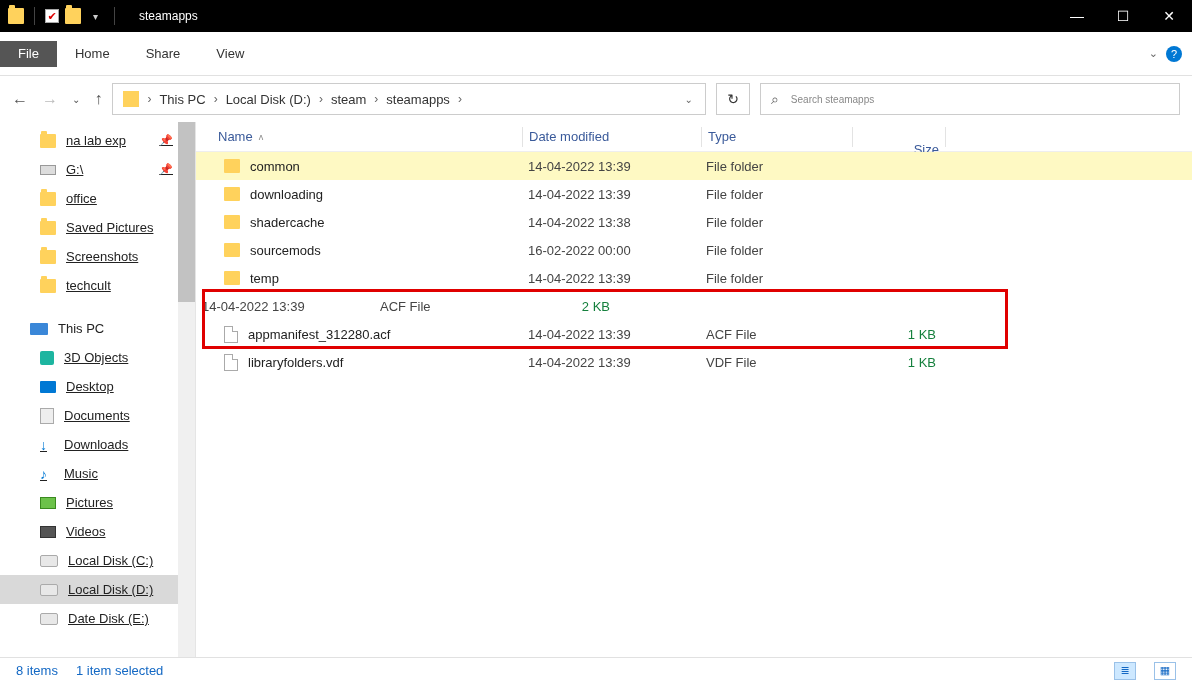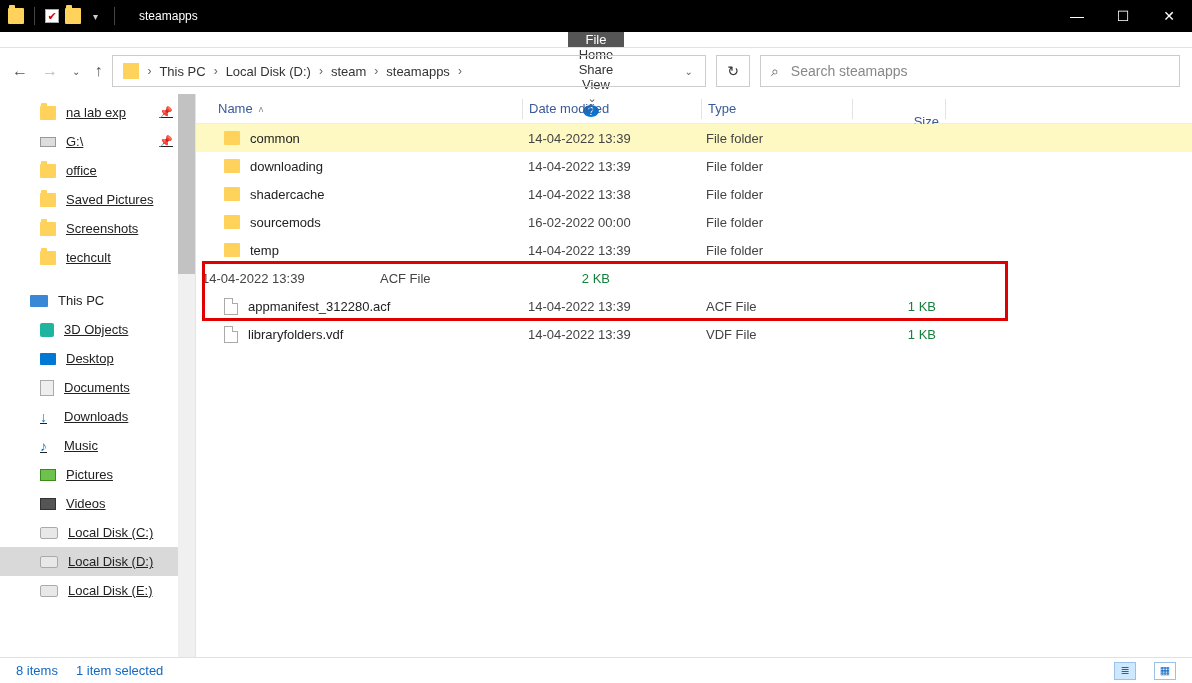--- a/index.html
+++ b/index.html
@@ -11,43 +11,43 @@
 .titlebar .tb-icons .folder-ico { width:16px; height:16px; background:#ffd25c; border-radius:1px; position:relative;}
 .titlebar .tb-icons .folder-ico::before{content:"";position:absolute;top:-3px;left:1px;width:6px;height:3px;background:#ffd25c;border-radius:1px 1px 0 0;}
 .titlebar .divider { width:1px; height:18px; background:#444; margin:0 4px;}
 .titlebar .check-ico { width:14px; height:14px; border:1px solid #aaa; background:#fff; color:#d00; font-size:11px; line-height:12px; text-align:center;}
 .titlebar .tb-title { margin-left:12px; font-size:12px; }
 .titlebar .tb-chevron { margin:0 6px; font-size:10px; color:#ccc; }
 .titlebar .spacer { flex:1; }
 .titlebar .winctrl { width:46px; height:32px; display:flex; align-items:center; justify-content:center; color:#fff; font-size:14px; cursor:default;}
 
 
-.ribbon { height:16px; display:flex; align-items:center; border-bottom:1px solid #e1e1e1; background:#fff;flex-direction:column; }
+.ribbon { height:44px; display:flex; align-items:center; border-bottom:1px solid #e1e1e1; background:#fff; }
 .ribbon .file-tab { height:26px; padding:0 18px; background:#555; color:#fff; font-size:13px; display:flex; align-items:center;}
-.ribbon .tab { height:26px; padding:0 4px; font-size:13px; color:#333; display:flex; align-items:center;}
+.ribbon .tab { height:26px; padding:0 18px; font-size:13px; color:#333; display:flex; align-items:center;}
 .ribbon .rspacer{flex:1;}
 .ribbon .chevdown{ font-size:11px; color:#666; margin-right:8px;}
 .ribbon .help{ width:16px;height:16px;border-radius:50%;background:#0078d4;color:#fff;font-size:11px;display:flex;align-items:center;justify-content:center;margin-right:10px;}
 
 
 .addrrow { height:46px; display:flex; align-items:center; padding:0 12px; gap:10px;}
 .navbtns { display:flex; align-items:center; gap:14px; color:#555;}
 .navbtns .navbtn { font-size:16px; cursor:default;}
 .navbtns .navbtn.disabled{color:#bbb;}
 .navbtns .small{font-size:10px;}
 .crumbbox { flex:1; height:32px; border:1px solid #ccc; display:flex; align-items:center; padding:0 4px;}
 .crumbbox .folder-ico{width:16px;height:16px;background:#ffd25c;margin:0 6px;}
 .crumbbox .crumb{ font-size:13px; color:#333; padding:0 6px;}
 .crumbbox .sep{ font-size:12px; color:#666; padding:0 2px;}
 .crumbbox .cspacer{flex:1;}
 .crumbbox .dd{font-size:10px;color:#666;padding:0 8px;}
 .refreshbox{width:34px;height:32px;border:1px solid #ccc;display:flex;align-items:center;justify-content:center;font-size:14px;color:#333;}
 .searchbox{ width:420px; height:32px; border:1px solid #ccc; display:flex; align-items:center; padding:0 10px; gap:12px;}
 .searchbox .search-ico{ color:#666; font-size:14px;}
-.searchbox .search-text{ color:#888; font-size:14px;}
+.searchbox .search-text{ color:#888; font-size:10px;}
 
 
 .main { flex:1; display:flex; overflow:hidden;}
 
 
 .sidebar { width:196px; border-right:1px solid #e5e5e5; position:relative; background:#fff;}
 .sidebar .scrolltrack{position:absolute;right:0;top:0;bottom:0;width:17px;background:#f0f0f0;}
 .sidebar .scrollthumb{position:absolute;right:0;top:0;width:17px;height:180px;background:#c2c2c2;}
 .sidebar .tree{padding:4px 0;}
 .sidebar .item{display:flex;align-items:center;height:29px;font-size:13px;color:#222;padding-left:12px;gap:10px;white-space:nowrap;}
@@ -224,21 +224,21 @@
         <div class="item indent">
           <div class="ico-drive"></div>
           <span>Local Disk (C:)</span>
         </div>
         <div class="item indent selected">
           <div class="ico-drive"></div>
           <span>Local Disk (D:)</span>
         </div>
         <div class="item indent">
           <div class="ico-drive"></div>
-          <span>Local Disk (E:)</span>
+          <span>Date Disk (E:)</span>
         </div>
       </div>
   </div>
 
   <div class="files">
     <div class="colhead">
       <div class="col col-name">
         <span>Name</span>
         <span class="sort">ʌ</span>
       </div>

